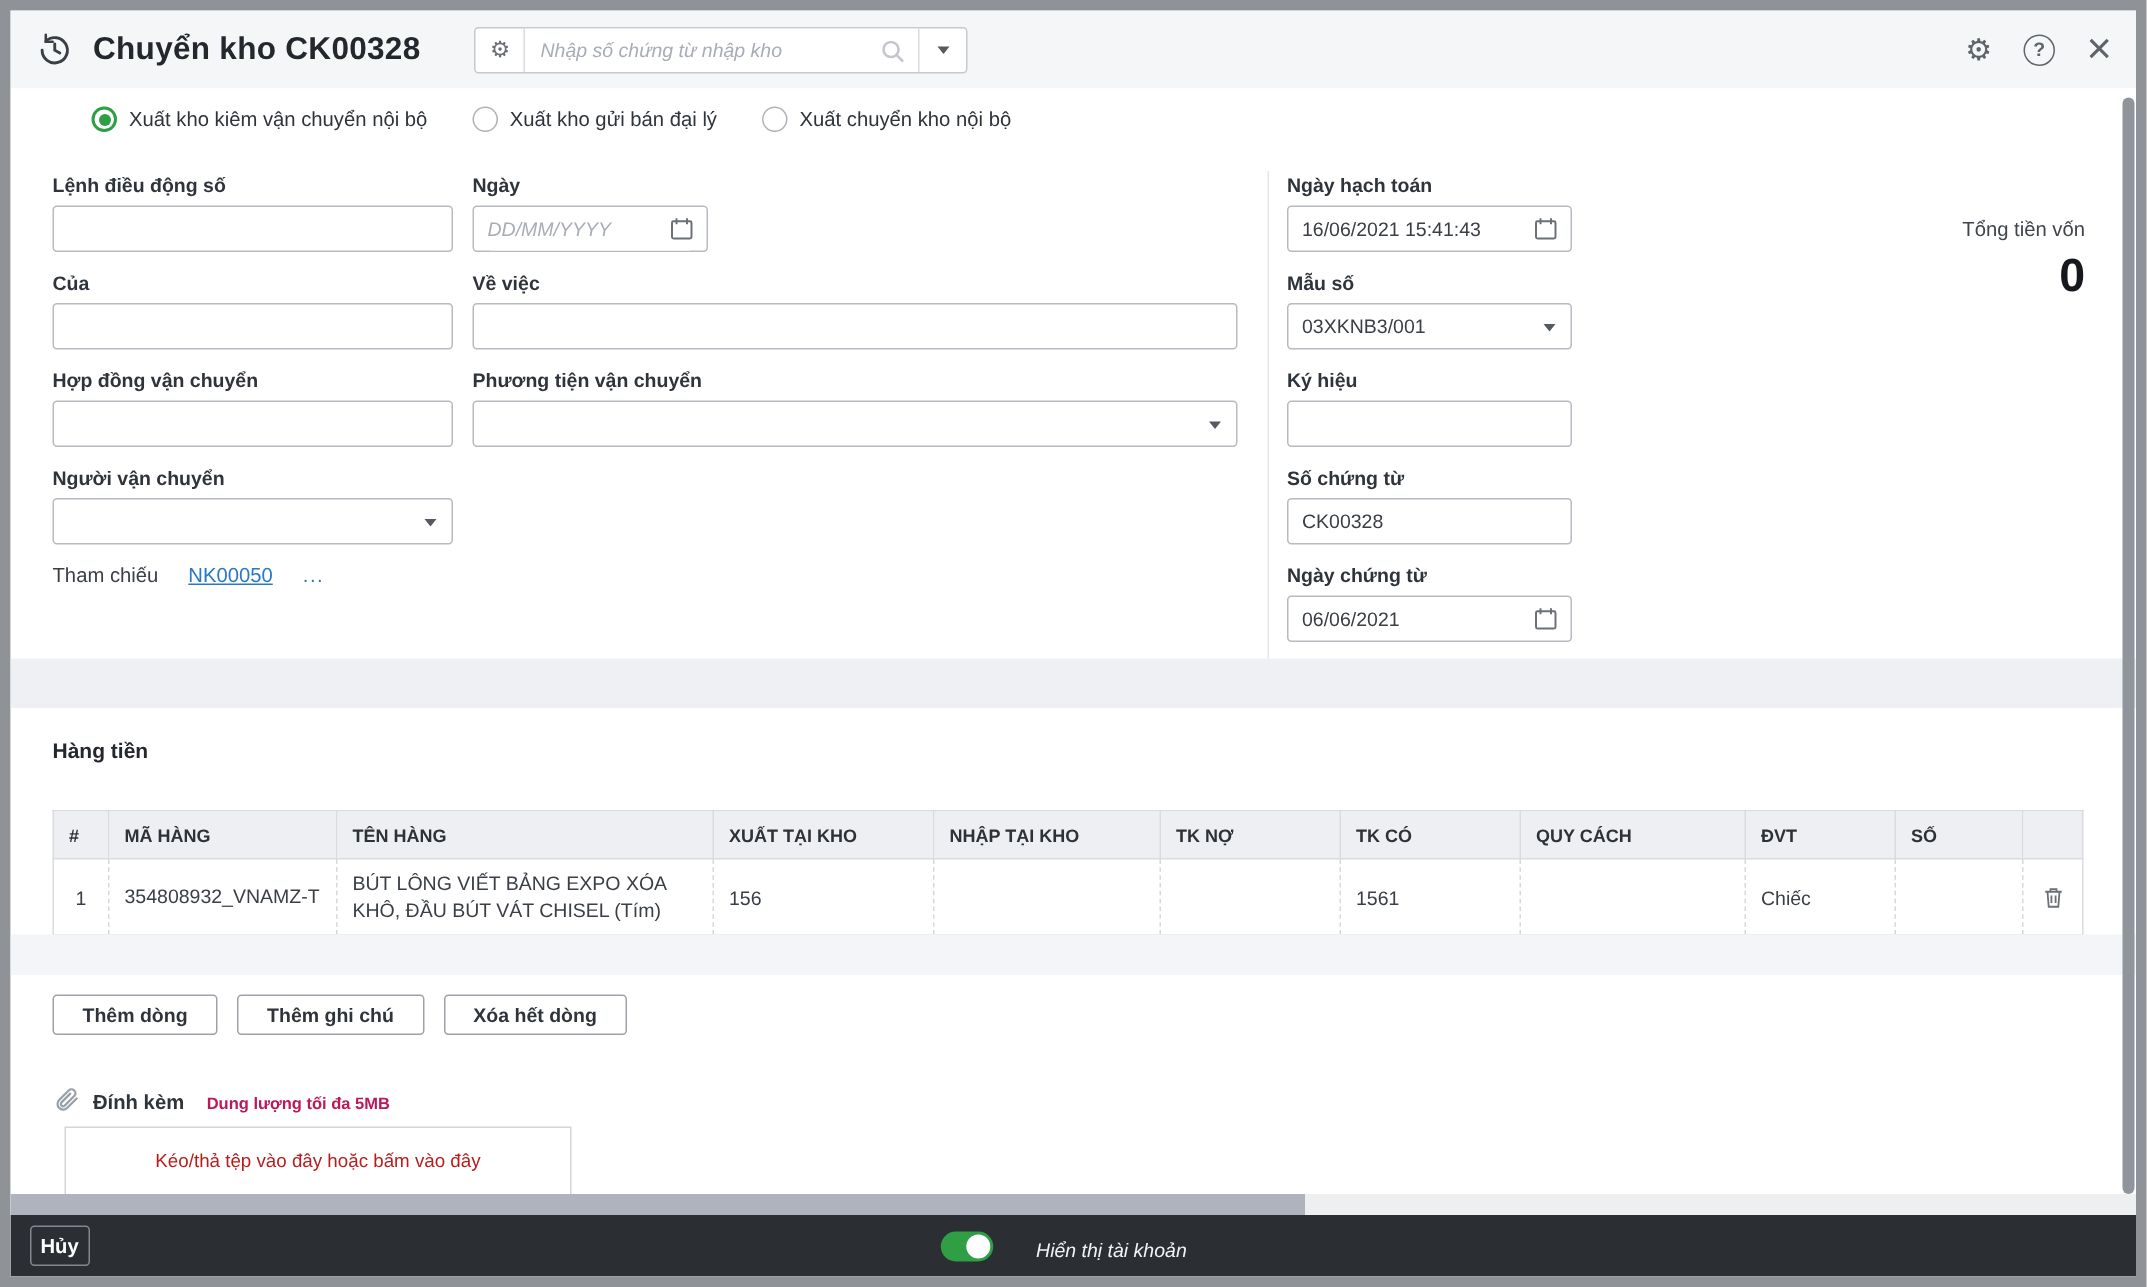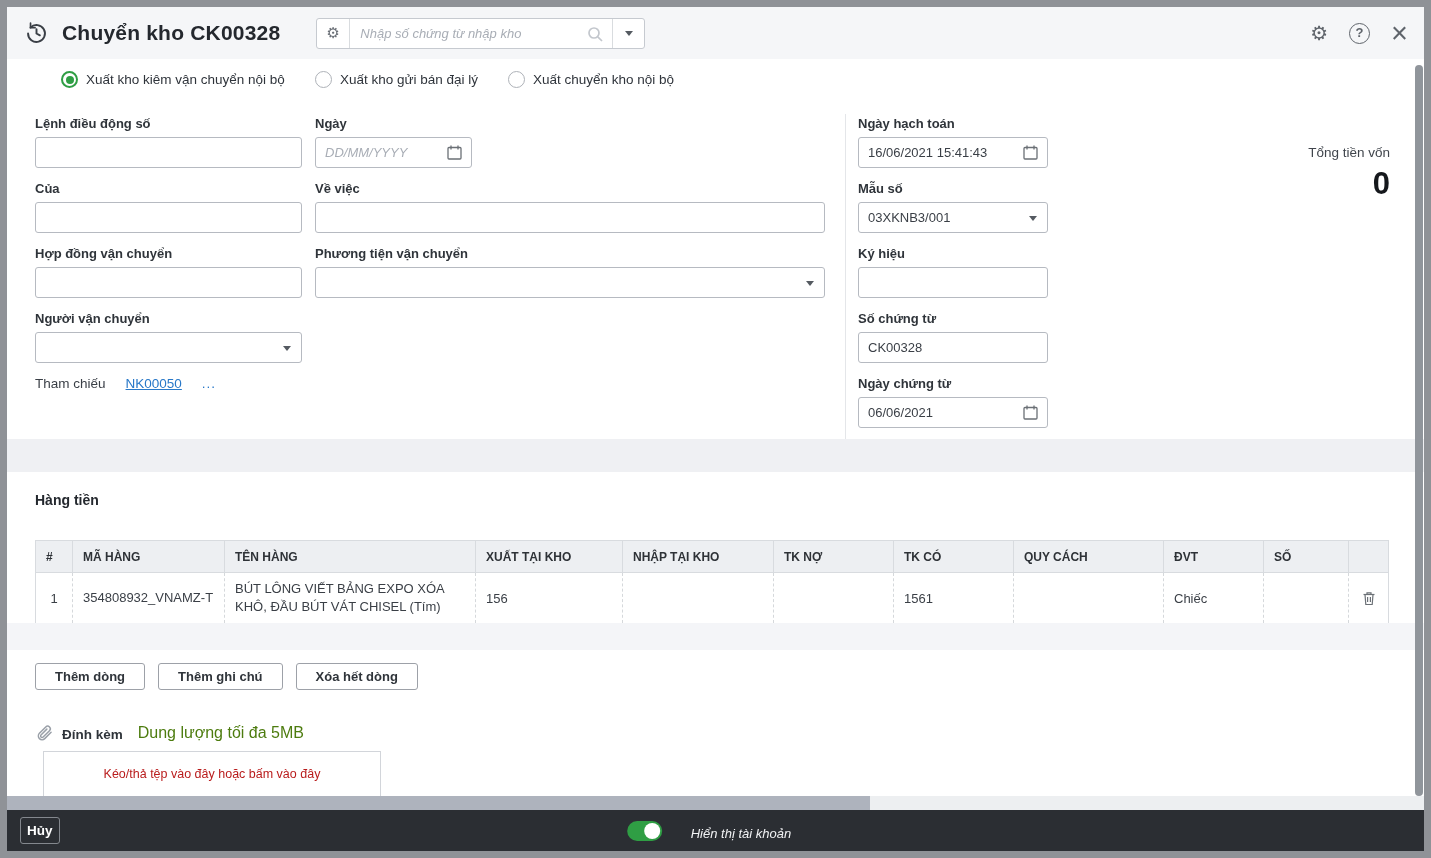--- a/index.html
+++ b/index.html
@@ -116,21 +116,21 @@
   .table-strip { position:absolute; left:0; right:0; top:564px; height:27px; background:#f4f5f8; }
 
   .row-buttons { position:absolute; left:28px; top:604px; display:flex; gap:13px; }
   .row-buttons button {
     font-family:inherit; font-size:13px; font-weight:bold; color:#2f343a;
     background:#fff; border:1px solid #9da1a8; border-radius:3px; padding:5px 19px; cursor:pointer;
   }
 
   .attach-row { position:absolute; left:28px; top:665px; display:flex; align-items:flex-end; gap:9px; }
   .attach-label { font-size:13.5px; font-weight:bold; color:#2f343a; }
-  .attach-hint { font-size:16px; color:#4d7c0f; margin-left:6px; }
+  .attach-hint { font-size:11px; color:#be185d; margin-left:6px;font-weight:bold; }
   .dropzone {
     position:absolute; left:36px; top:692px; width:338px; height:46px;
     border:1px solid #d2d5da; display:flex; align-items:center; justify-content:center;
     font-size:12.5px; color:#b91c1c; cursor:pointer; background:#fff;
   }
 
   .vscroll-thumb { position:absolute; right:1px; top:6px; bottom:0; width:8px; background:#90959b; border-radius:4px; }
 
   
   .hscroll { height:14px; flex:0 0 14px; background:#edeff1; position:relative; }

